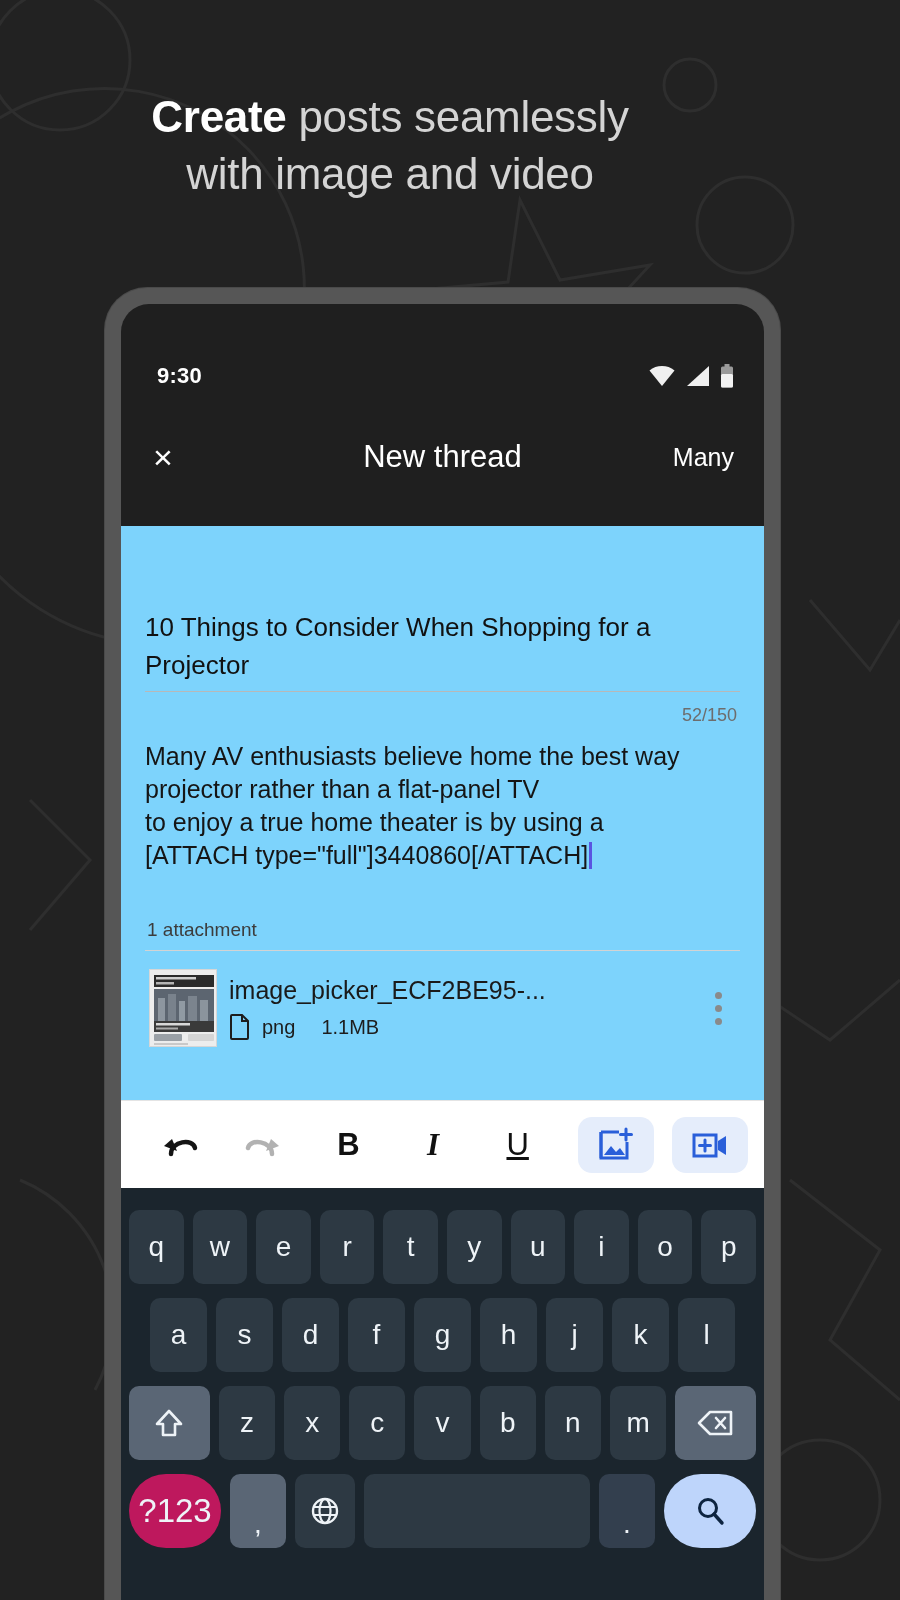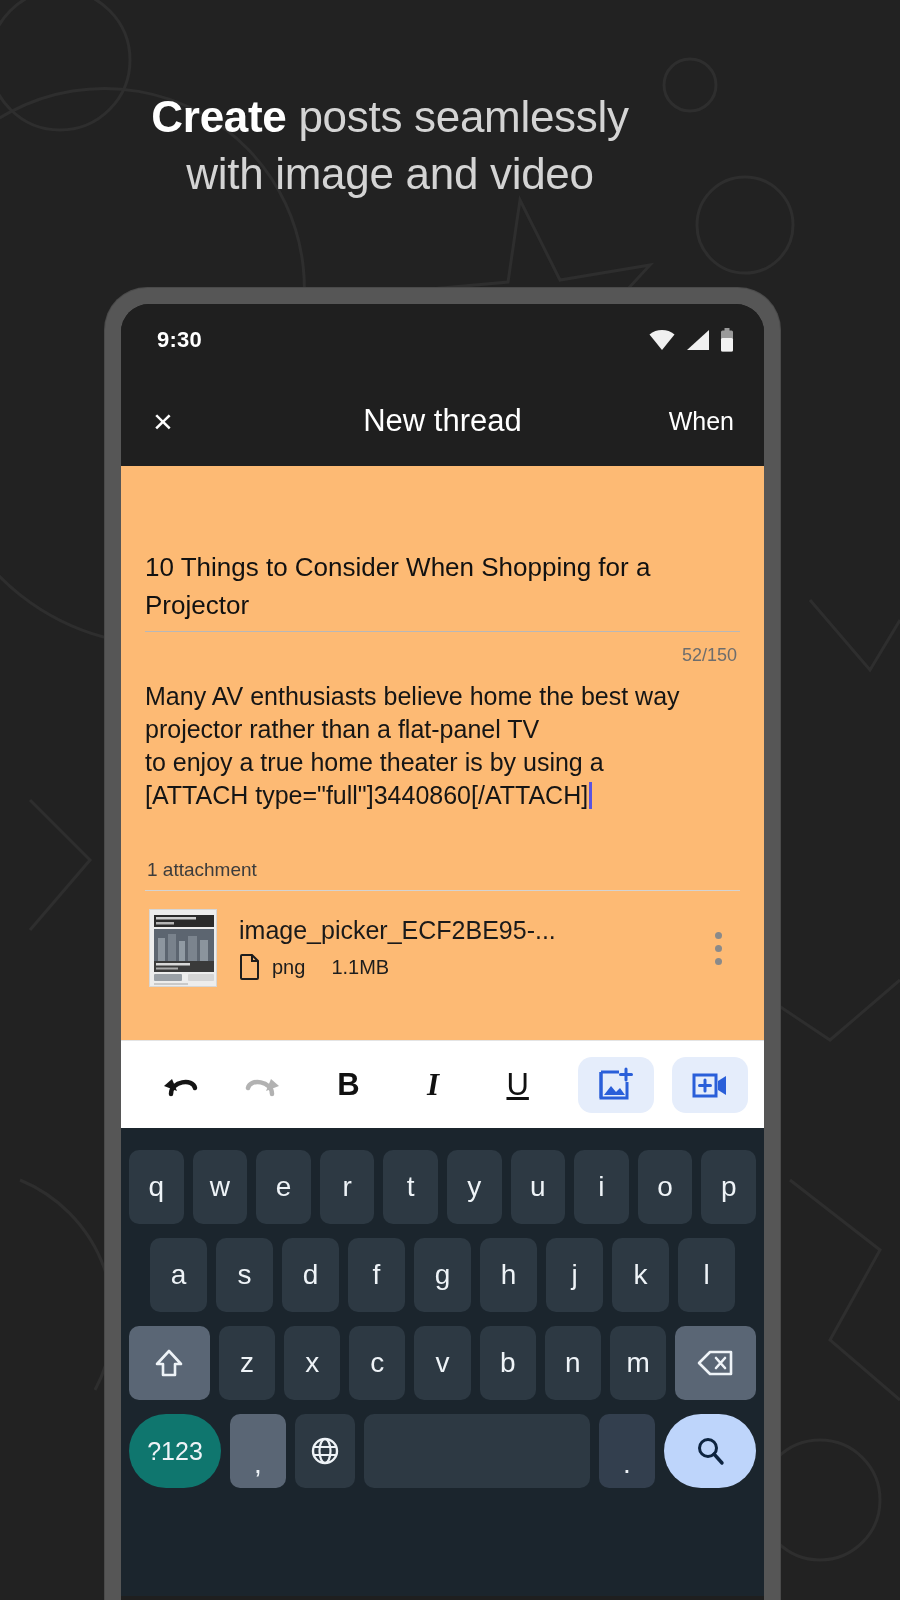--- a/index.html
+++ b/index.html
@@ -39,20 +39,21 @@
     border-radius:28px 28px 0 0;
     overflow:hidden;
     position:relative;
   }
 
   
   .statusbar {
     height:72px; background:#1f1f1f;
     display:flex; align-items:center; justify-content:space-between;
     padding:0 30px 0 36px;
+    margin-top:36px;
   }
   .status-time { color:#ffffff; font-size:22px; font-weight:bold; letter-spacing:0.2px; }
   .status-icons { display:flex; align-items:center; gap:9px; }
 
   
   .appbar {
     height:90px; background:#1f1f1f;
     display:flex; align-items:center; position:relative;
     padding:0 30px 0 32px;
   }
@@ -63,24 +64,25 @@
   .appbar-title {
     position:absolute; left:0; right:0; text-align:center;
     color:#ffffff; font-size:31px; pointer-events:none;
   }
   .appbar-action {
     margin-left:auto; color:#ffffff; font-size:25px; position:relative; z-index:2;
   }
 
   
   .sheet {
-    background:#fdba74;
+    background:#7dd3fc;
     height:574px;
     padding:0 24px;
     position:relative;
+    margin-top:24px;
   }
   .title-field {
     padding-top:82px;
   }
   .title-text {
     font-size:26px; line-height:38px; color:#111111;
     padding-bottom:7px;
   }
   .title-rule { height:1px; background:#b8b8b8; }
   .char-counter {
@@ -96,21 +98,21 @@
     display:inline-block; width:3px; height:27px;
     background:#5a54e0; vertical-align:-5px; margin-left:1px;
   }
   .attach-label {
     color:#3c3c3c; font-size:19px;
     padding:47px 0 9px 2px;
   }
   .attach-rule { height:1px; background:#d3d3d3; }
 
   .attach-row {
-    display:flex; align-items:center; padding:18px 0 0 4px; gap:22px;
+    display:flex; align-items:center; padding:18px 0 0 4px; gap:12px;
   }
   .thumb {
     width:68px; height:78px; flex:none;
     background:#e9e9ea; border:1px solid #d6d6d6;
     overflow:hidden; position:relative;
   }
   .attach-meta { flex:1; min-width:0; }
   .attach-name {
     font-size:25px; color:#1a1a1a; white-space:nowrap; overflow:hidden;
     text-overflow:ellipsis;
@@ -153,21 +155,21 @@
   .key {
     background:#2d3943; border-radius:10px;
     height:74px; width:57px;
     display:flex; align-items:center; justify-content:center;
     color:#eef3f7; font-size:28px;
   }
   .krow.r2 .key { width:57px; }
   .key.wide { width:82px; background:#5a6675; }
   .key.bksp { width:82px; background:#5a6675; }
   .krow.r4 { gap:9px; margin-bottom:0; }
-  .key.sym { width:92px; background:#0f766e; border-radius:38px; font-size:25px; }
+  .key.sym { width:92px; background:#be185d; border-radius:38px; font-size:33px; }
   .key.comma { width:56px; background:#5a6675; align-items:flex-end; padding-bottom:8px; }
   .key.globe { width:60px; background:#2d3943; }
   .key.space { flex:1; max-width:258px; background:#2d3943; }
   .key.period { width:56px; background:#333f4e; align-items:flex-end; padding-bottom:8px; }
   .key.enter {
     width:92px; background:#bed5fb; border-radius:38px;
   }
 </style>
 </head>
 <body>
@@ -212,21 +214,21 @@
           <rect x="4.5" y="0" width="5" height="3" fill="#9a9a9a"></rect>
           <rect x="1" y="2.5" width="12" height="21" rx="1.5" fill="#9a9a9a"></rect>
           <rect x="1" y="10" width="12" height="13.5" rx="1.5" fill="#f2f2f2"></rect>
         </svg>
       </div>
     </div>
 
     <div class="appbar">
       <div class="appbar-close">×</div>
       <div class="appbar-title">New thread</div>
-      <div class="appbar-action">When</div>
+      <div class="appbar-action">Many</div>
     </div>
 
     <div class="sheet">
 
       <div class="title-field">
         <div class="title-text">10 Things to Consider When Shopping for a Projector</div>
         <div class="title-rule"></div>
       </div>
 
       <div class="char-counter">52/150</div>

